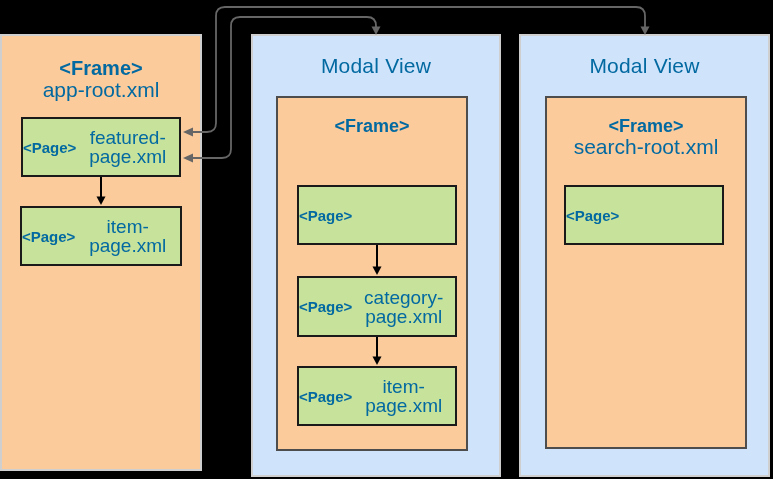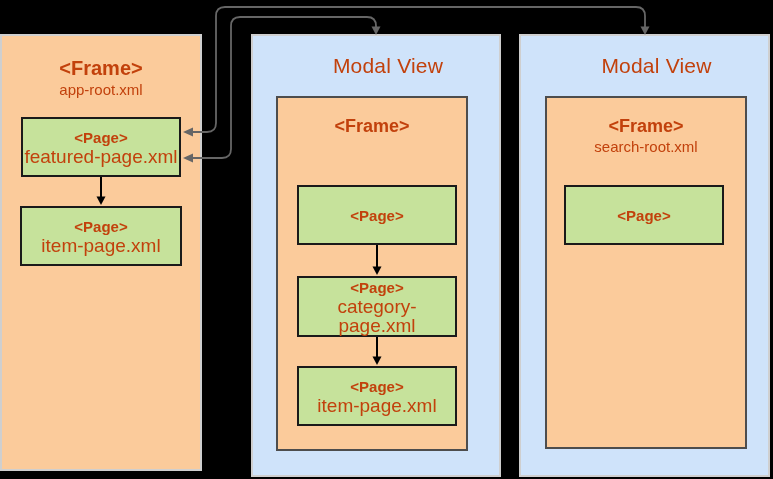--- a/index.html
+++ b/index.html
@@ -1,35 +1,34 @@
 <!DOCTYPE html>
 <html><head>
 <meta charset="utf-8">
 <style>
   html,body{margin:0;padding:0;background:#000;}
   .canvas{
     position:relative;width:773px;height:479px;background:#000000;
-    font-family:"Liberation Sans",sans-serif;color:#c2410c;overflow:hidden;
+    font-family:"Liberation Sans",sans-serif;color:#0369a1;overflow:hidden;
   }
   .panel{position:absolute;border:2px solid #cfcfcf;box-sizing:border-box;}
   .panel.orange{background:#FBCB9B;}
   .panel.blue{background:#CFE3FA;}
   .inner-frame{position:absolute;border:2px solid #4d4d4d;background:#FBCB9B;box-sizing:border-box;}
   .modal-title{
     position:absolute;text-align:center;font-size:21px;font-weight:400;
     letter-spacing:.2px;
-    padding-left:12px;
   }
   .frame-title{position:absolute;text-align:center;}
   .frame-title .tag{font-weight:700;font-size:20px;line-height:22px;}
-  .frame-title .file{font-size:15px;line-height:17px;margin-top:2px;}
+  .frame-title .file{font-size:21px;line-height:17px;margin-top:2px;}
   .frame-title.inner .tag{font-size:18px;line-height:20px;}
   .page-box{
     position:absolute;background:#C6E29B;border:2px solid #1a1a1a;box-sizing:border-box;
-    display:flex;flex-direction:column;align-items:center;justify-content:center;
+    display:flex;flex-direction:row;align-items:center;justify-content:space-between;
     text-align:center;
   }
   .page-box .tag{font-weight:700;font-size:15px;line-height:19px;}
   .page-box .file{font-size:19px;line-height:19px;}
   svg.overlay{position:absolute;left:0;top:0;width:773px;height:479px;pointer-events:none;}
 </style>
 </head>
 <body>
 
 <div class="canvas">

